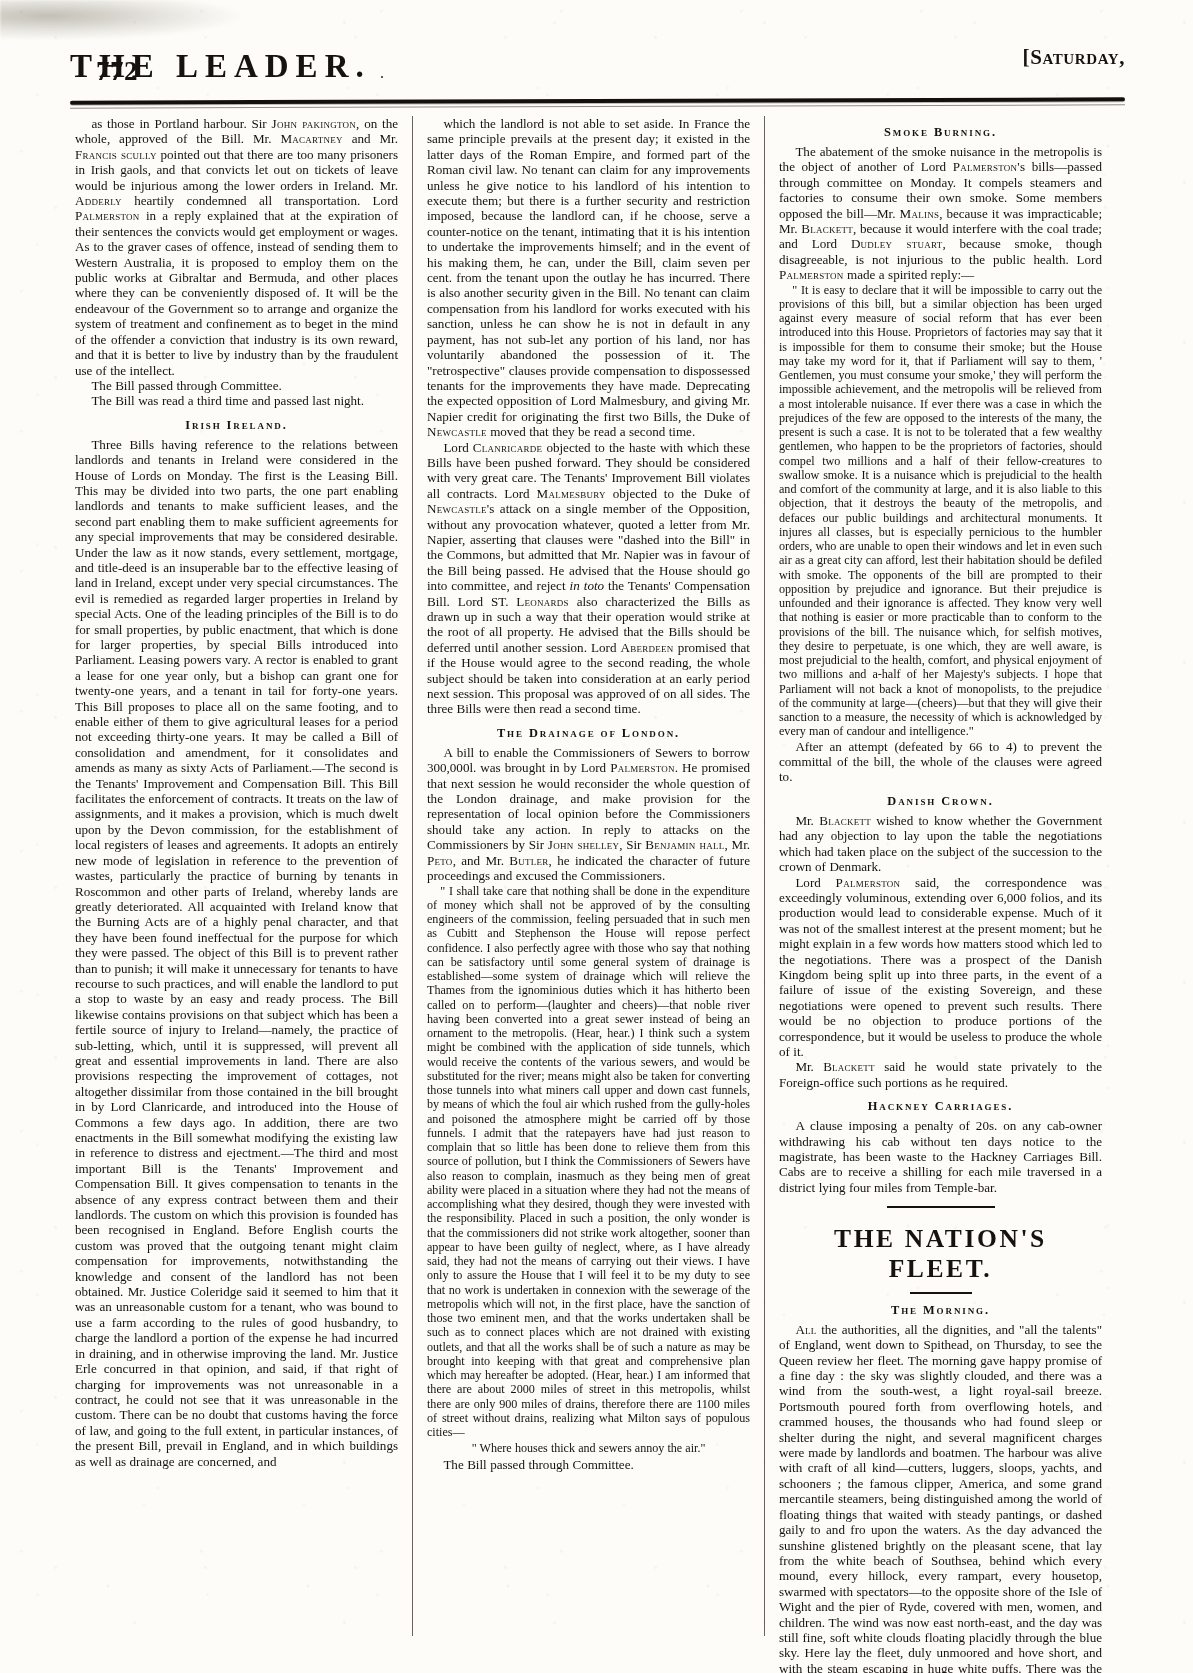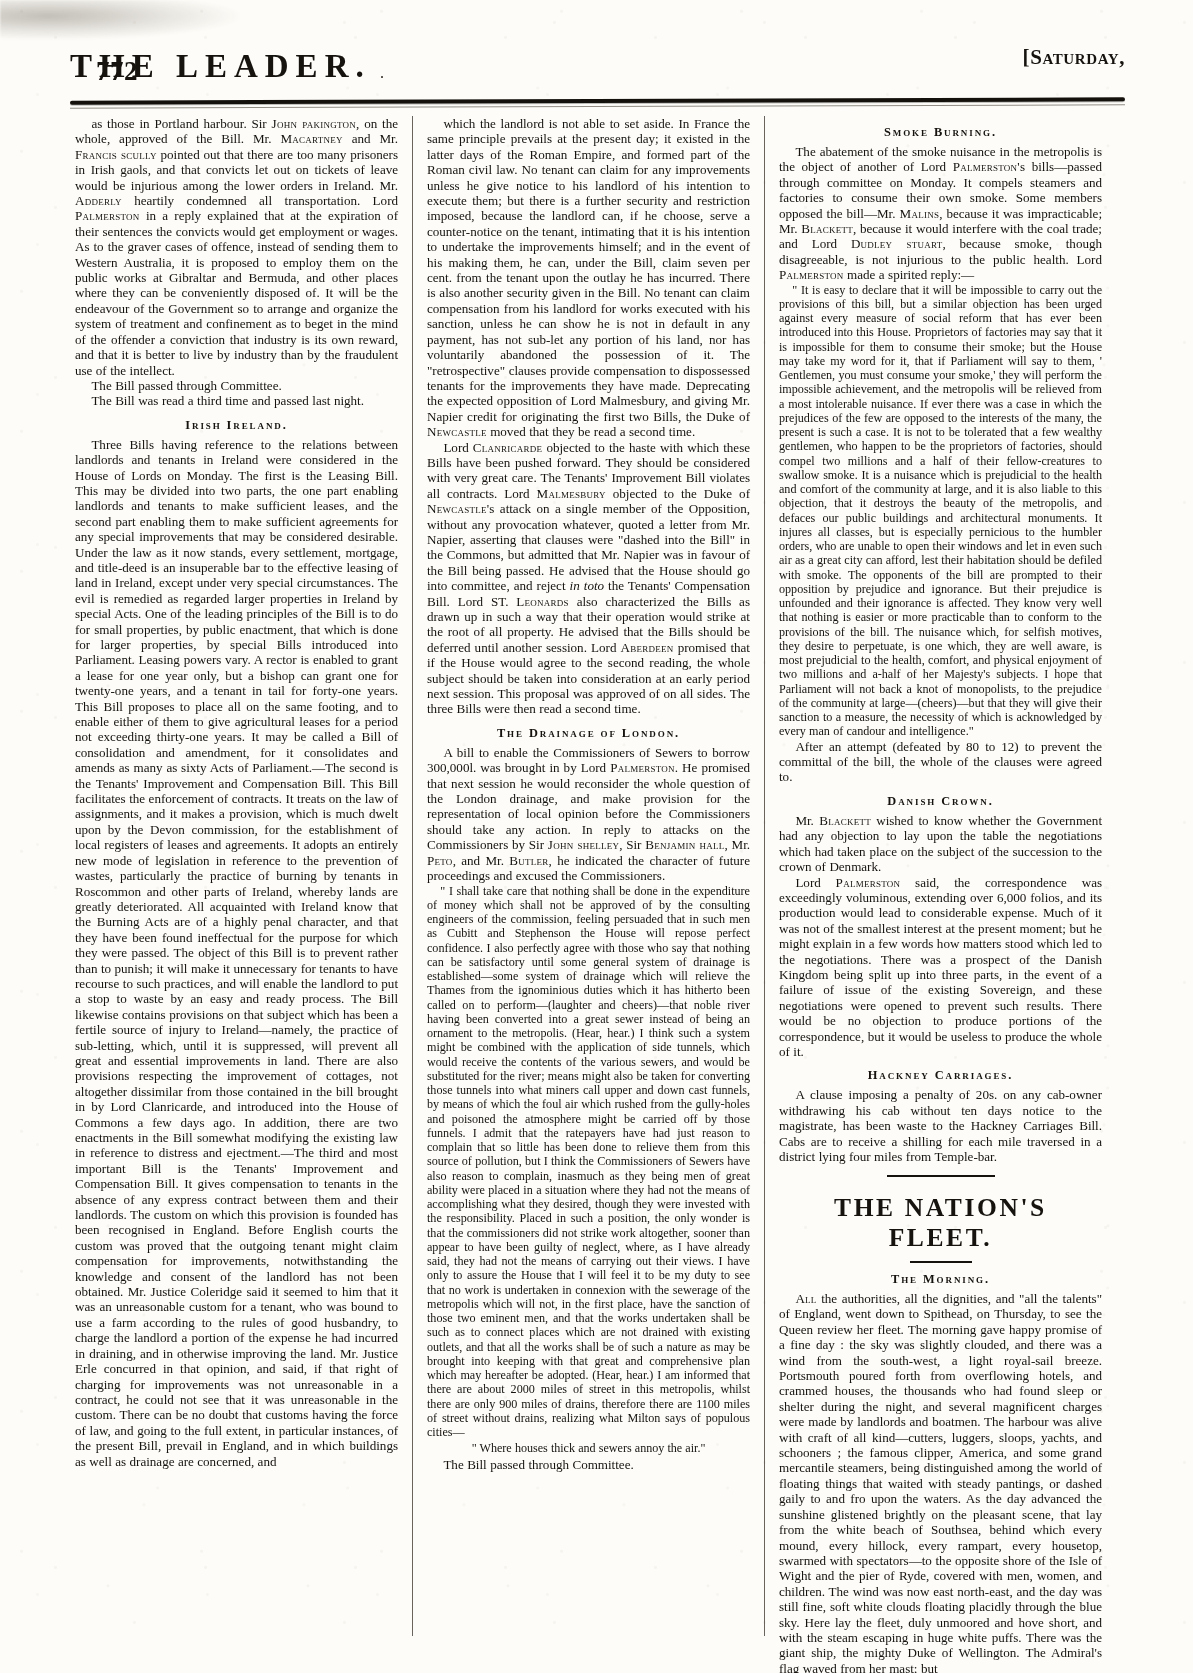--- a/index.html
+++ b/index.html
@@ -163,24 +163,25 @@
         <p>A bill to enable the Commissioners of Sewers to borrow 300,000l. was brought in by Lord <span class="sc">Palmerston</span>.  He promised that next session he would reconsider the whole question of the London drainage, and make provision for the representation of local opinion before the Commissioners should take any action.  In reply to attacks on the Commissioners by Sir <span class="sc">John shelley</span>, Sir <span class="sc">Benjamin hall</span>, Mr. <span class="sc">Peto</span>, and Mr. <span class="sc">Butler</span>, he indicated the character of future proceedings and excused the Commissioners.</p>
         <p class="quote">" I shall take care that nothing shall be done in the expenditure of money which shall not be approved of by the consulting engineers of the commission, feeling persuaded that in such men as Cubitt and Stephenson the House will repose perfect confidence.  I also perfectly agree with those who say that nothing can be satisfactory until some general system of drainage is established—some system of drainage which will relieve the Thames from the ignominious duties which it has hitherto been called on to perform—(laughter and cheers)—that noble river having been converted into a great sewer instead of being an ornament to the metropolis.  (Hear, hear.)  I think such a system might be combined with the application of side tunnels, which would receive the contents of the various sewers, and would be substituted for the river; means might also be taken for converting those tunnels into what miners call upper and down cast funnels, by means of which the foul air which rushed from the gully-holes and poisoned the atmosphere might be carried off by those funnels.  I admit that the ratepayers have had just reason to complain that so little has been done to relieve them from this source of pollution, but I think the Commissioners of Sewers have also reason to complain, inasmuch as they being men of great ability were placed in a situation where they had not the means of accomplishing what they desired, though they were invested with the responsibility.  Placed in such a position, the only wonder is that the commissioners did not strike work altogether, sooner than appear to have been guilty of neglect, where, as I have already said, they had not the means of carrying out their views.  I have only to assure the House that I will feel it to be my duty to see that no work is undertaken in connexion with the sewerage of the metropolis which will not, in the first place, have the sanction of those two eminent men, and that the works undertaken shall be such as to connect places which are not drained with existing outlets, and that all the works shall be of such a nature as may be brought into keeping with that great and comprehensive plan which may hereafter be adopted.  (Hear, hear.)  I am informed that there are about 2000 miles of street in this metropolis, whilst there are only 900 miles of drains, therefore there are 1100 miles of street without drains, realizing what Milton says of populous cities—</p>
         <p class="verse">" Where houses thick and sewers annoy the air."</p>
         <p>The Bill passed through Committee.</p>
       </div>
     <div class="vdiv"></div>
     <div class="col" id="col-3">
         <h2 class="sect">Smoke Burning.</h2>
         <p>The abatement of the smoke nuisance in the metropolis is the object of another of Lord <span class="sc">Palmerston'</span>s bills—passed through committee on Monday.  It compels steamers and factories to consume their own smoke.  Some members opposed the bill—Mr. <span class="sc">Malins</span>, because it was impracticable; Mr. <span class="sc">Blackett</span>, because it would interfere with the coal trade; and Lord <span class="sc">Dudley stuart</span>, because smoke, though disagreeable, is not injurious to the public health.  Lord <span class="sc">Palmerston</span> made a spirited reply:—</p>
         <p class="quote">" It is easy to declare that it will be impossible to carry out the provisions of this bill, but a similar objection has been urged against every measure of social reform that has ever been introduced into this House.  Proprietors of factories may say that it is impossible for them to consume their smoke; but the House may take my word for it, that if Parliament will say to them, ' Gentlemen, you must consume your smoke,' they will perform the impossible achievement, and the metropolis will be relieved from a most intolerable nuisance.  If ever there was a case in which the prejudices of the few are opposed to the interests of the many, the present is such a case.  It is not to be tolerated that a few wealthy gentlemen, who happen to be the proprietors of factories, should compel two millions and a half of their fellow-creatures to swallow smoke.  It is a nuisance which is prejudicial to the health and comfort of the community at large, and it is also liable to this objection, that it destroys the beauty of the metropolis, and defaces our public buildings and architectural monuments.  It injures all classes, but is especially pernicious to the humbler orders, who are unable to open their windows and let in even such air as a great city can afford, lest their habitation should be defiled with smoke.  The opponents of the bill are prompted to their opposition by prejudice and ignorance.  But their prejudice is unfounded and their ignorance is affected.  They know very well that nothing is easier or more practicable than to conform to the provisions of the bill.  The nuisance which, for selfish motives, they desire to perpetuate, is one which, they are well aware, is most prejudicial to the health, comfort, and physical enjoyment of two millions and a-half of her Majesty's subjects.  I hope that Parliament will not back a knot of monopolists, to the prejudice of the community at large—(cheers)—but that they will give their sanction to a measure, the necessity of which is acknowledged by every man of candour and intelligence."</p>
-        <p>After an attempt (defeated by 80 to 12) to prevent the committal of the bill, the whole of the clauses were agreed to.</p>
+        <p>After an attempt (defeated by 66 to 4) to prevent the committal of the bill, the whole of the clauses were agreed to.</p>
         <h2 class="sect">Danish Crown.</h2>
         <p>Mr. <span class="sc">Blackett</span> wished to know whether the Government had any objection to lay upon the table the negotiations which had taken place on the subject of the succession to the crown of Denmark.</p>
         <p>Lord <span class="sc">Palmerston</span> said, the correspondence was exceedingly voluminous, extending over 6,000 folios, and its production would lead to considerable expense.  Much of it was not of the smallest interest at the present moment; but he might explain in a few words how matters stood which led to the negotiations.  There was a prospect of the Danish Kingdom being split up into three parts, in the event of a failure of issue of the existing Sovereign, and these negotiations were opened to prevent such results.  There would be no objection to produce portions of the correspondence, but it would be useless to produce the whole of it.</p>
+        <p>Mr. <span class="sc">Blackett</span> said he would state privately to the Foreign-office such portions as he required.</p>
         <h2 class="sect">Hackney Carriages.</h2>
         <p>A clause imposing a penalty of 20s. on any cab-owner withdrawing his cab without ten days notice to the magistrate, has been waste to the Hackney Carriages Bill.  Cabs are to receive a shilling for each mile traversed in a district lying four miles from Temple-bar.</p>
         <div class="hr-short"></div>
         <h1 class="feature">THE NATION'S FLEET.</h1>
         <div class="hr-shorter"></div>
         <h2 class="sect">The Morning.</h2>
         <p><span class="sc">All</span> the authorities, all the dignities, and "all the talents" of England, went down to Spithead, on Thursday, to see the Queen review her fleet.  The morning gave happy promise of a fine day : the sky was slightly clouded, and there was a wind from the south-west, a light royal-sail breeze.  Portsmouth poured forth from overflowing hotels, and crammed houses, the thousands who had found sleep or shelter during the night, and several magnificent charges were made by landlords and boatmen.  The harbour was alive with craft of all kind—cutters, luggers, sloops, yachts, and schooners ; the famous clipper, America, and some grand mercantile steamers, being distinguished among the world of floating things that waited with steady pantings, or dashed gaily to and fro upon the waters.  As the day advanced the sunshine glistened brightly on the pleasant scene, that lay from the white beach of Southsea, behind which every mound, every hillock, every rampart, every housetop, swarmed with spectators—to the opposite shore of the Isle of Wight and the pier of Ryde, covered with men, women, and children.  The wind was now east north-east, and the day was still fine, soft white clouds floating placidly through the blue sky.  Here lay the fleet, duly unmoored and hove short, and with the steam escaping in huge white puffs.  There was the giant ship, the mighty Duke of Wellington.  The Admiral's flag waved from her mast; but</p>
       </div>
   </div>
 

